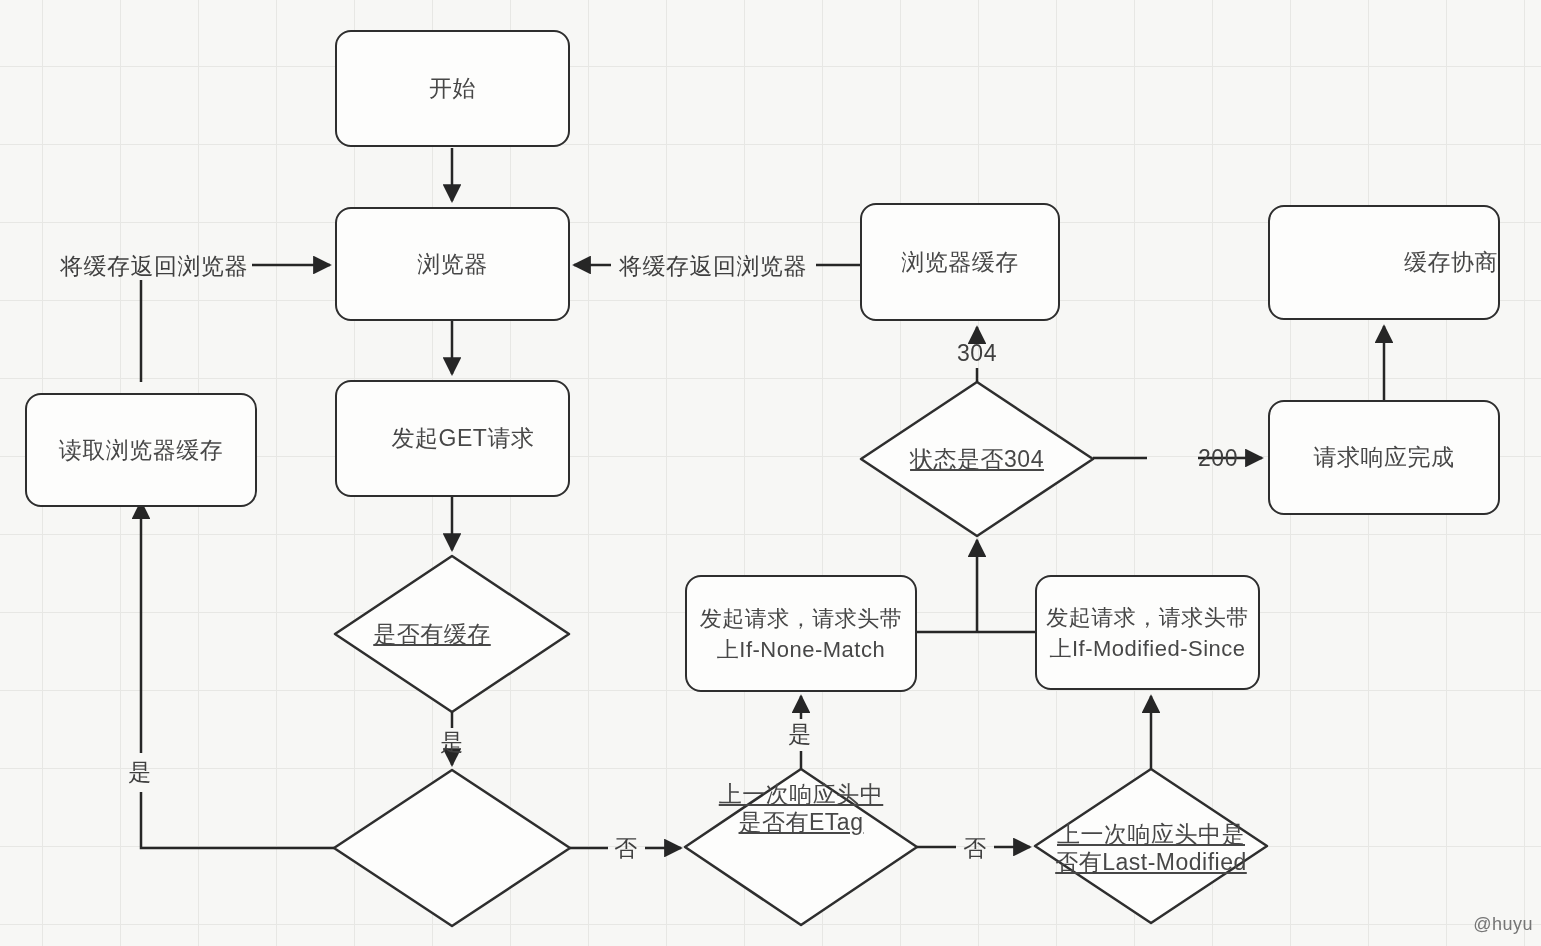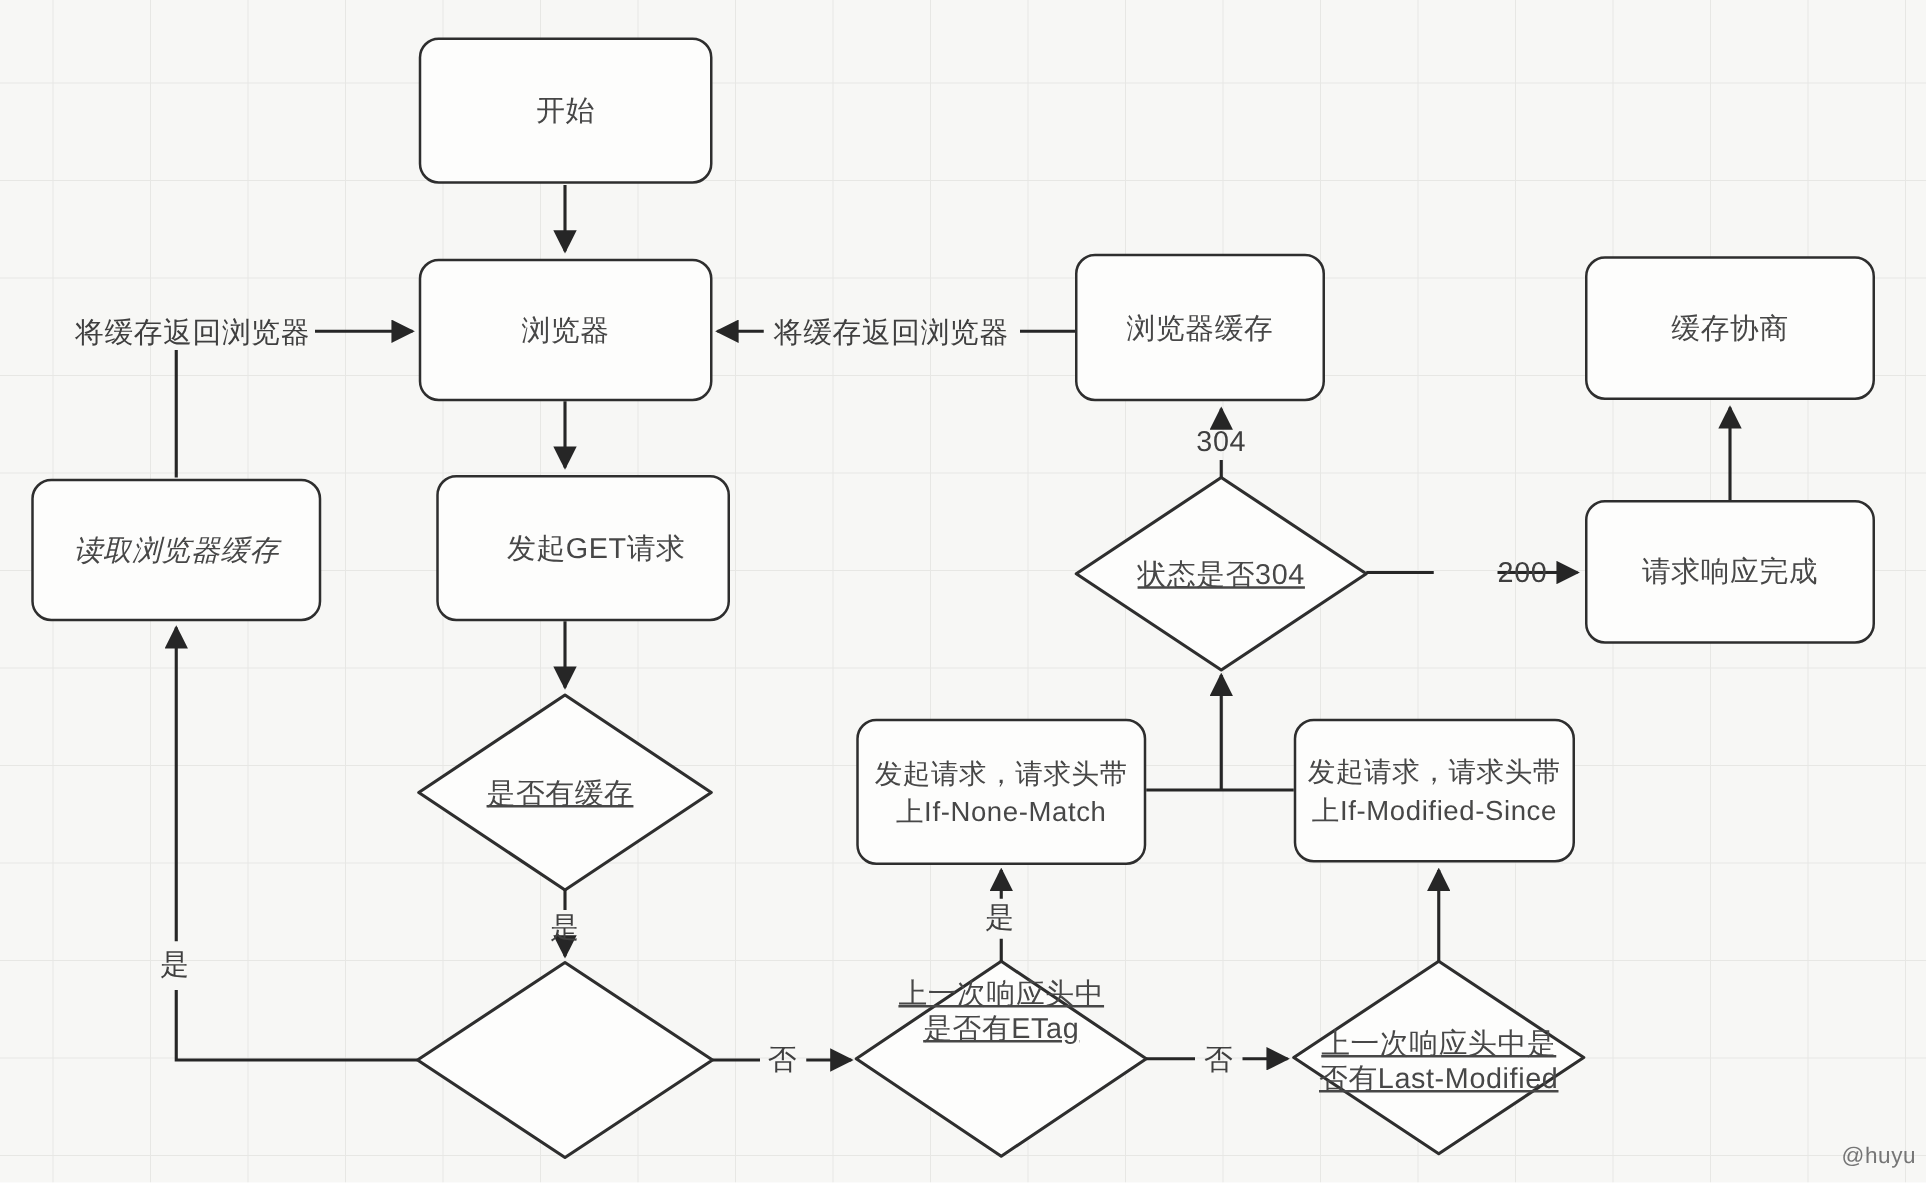--- a/index.html
+++ b/index.html
@@ -101,47 +101,47 @@
   </div>
 
   <div class="node" style="left:335px; top:207px; width:235px; height:114px;">
     <span>浏览器</span>
   </div>
 
   <div class="node" style="left:860px; top:203px; width:200px; height:118px;">
     <span>浏览器缓存</span>
   </div>
 
-  <div class="node" style="left:1268px; top:205px; width:232px; height:115px;">
+  <div class="node" style="left:1268px; top:205px; width:232px; height:115px;align-items:flex-end;">
     <span>缓存协商</span>
   </div>
 
-  <div class="node" style="left:25px; top:383px; width:232px; height:114px;font-style:italic;">
+  <div class="node" style="left:25px; top:393px; width:232px; height:114px;">
     <span>读取浏览器缓存</span>
   </div>
 
-  <div class="node" style="left:349px; top:380px; width:235px; height:117px;padding-left:21px;">
+  <div class="node" style="left:335px; top:380px; width:235px; height:117px;padding-left:21px;">
     <span>发起GET请求</span>
   </div>
 
   <div class="node" style="left:685px; top:575px; width:232px; height:117px; font-size:22px;">
     <span>发起请求，请求头带</span>
     <span>上If-None-Match</span>
   </div>
 
   <div class="node" style="left:1035px; top:575px; width:225px; height:115px; font-size:22px;">
     <span>发起请求，请求头带</span>
     <span>上If-Modified-Since</span>
   </div>
 
   <div class="node" style="left:1268px; top:400px; width:232px; height:115px;">
     <span>请求响应完成</span>
   </div>
 
-  <div class="dlabel" style="left:448px; top:634px;">是否有缓存</div>
+  <div class="dlabel" style="left:432px; top:634px;">是否有缓存</div>
 
 
   <div class="dlabel" style="left:977px; top:459px;">状态是否304</div>
 
   <div class="dlabel" style="left:801px; top:808px;">
     <div>上一次响应头中</div>
     <div>是否有ETag</div>
   </div>
 
   <div class="dlabel" style="left:1151px; top:848px;">

